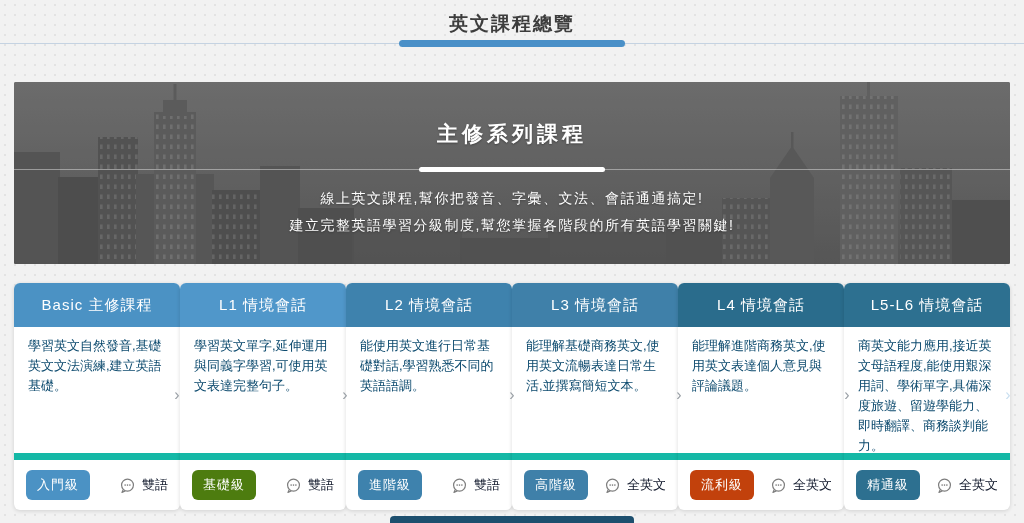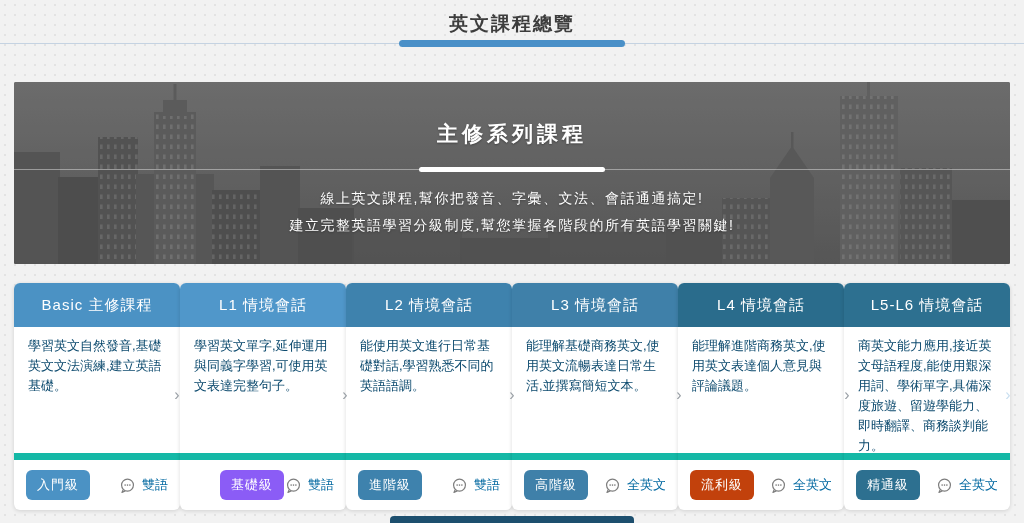--- a/index.html
+++ b/index.html
@@ -41,21 +41,21 @@
           background:#fff; border-radius:6px;
           box-shadow:0 1px 4px rgba(0,0,0,.14); }
   .card-header { height:44px; line-height:44px; flex:0 0 44px; text-align:center; color:#fff;
                  font-size:15px; font-weight:500; letter-spacing:1px;
                  border-radius:6px 6px 0 0; }
   .card-body { flex:1; padding:9px 14px; font-size:13px; line-height:20px;
                color:#0c4a6e; overflow:hidden; }
   .card-footer { flex:0 0 57px; border-top:7px solid #14b8a6; display:flex;
                  align-items:center; justify-content:space-between; padding:0 12px; }
   .badge { color:#fff; font-size:13px; padding:6px 11px; border-radius:6px; letter-spacing:1px; }
-  .lang { display:flex; align-items:center; gap:5px; color:#0369a1; font-size:13px; }
+  .lang { display:flex; align-items:center; gap:5px; color:#0f172a; font-size:13px; }
   .lang svg { display:block; }
 
   .chev { position:absolute; top:104px; transform:translateX(-50%);
           font-size:16px; color:#9aa0a6; z-index:3; line-height:1; }
   .chev-right { color:#c9dff0; }
 
   
   .bottom-bar { position:absolute; bottom:0; left:50%; transform:translateX(-50%);
                 width:244px; height:7px; border-radius:4px 4px 0 0; }
 </style>
@@ -146,21 +146,21 @@
           </svg>
           <span>雙語</span>
         </span>
       </div>
     </div>
 
     <div class="card">
       <div class="card-header" style="background-color: rgb(80, 151, 202);">L1 情境會話</div>
       <div class="card-body">學習英文單字,延伸運用與同義字學習,可使用英文表達完整句子。</div>
       <div class="card-footer">
-        <span class="badge" style="background-color: #8b5cf6; margin-left: 28px;">基礎級</span>
+        <span class="badge" style="background-color: #4d7c0f;">基礎級</span>
         <span class="lang">
           <svg width="19" height="19" viewBox="0 0 24 24">
             <circle cx="12" cy="11.5" r="7.5" fill="none" stroke="#7d7d7d" stroke-width="1.5"></circle>
             <path d="M6.5 17.5 L5 20.7 L9.2 19" fill="none" stroke="#7d7d7d" stroke-width="1.5" stroke-linejoin="round"></path>
             <circle cx="9" cy="11.5" r="1.05" fill="#7d7d7d"></circle>
             <circle cx="12" cy="11.5" r="1.05" fill="#7d7d7d"></circle>
             <circle cx="15" cy="11.5" r="1.05" fill="#7d7d7d"></circle>
           </svg>
           <span>雙語</span>
         </span>

